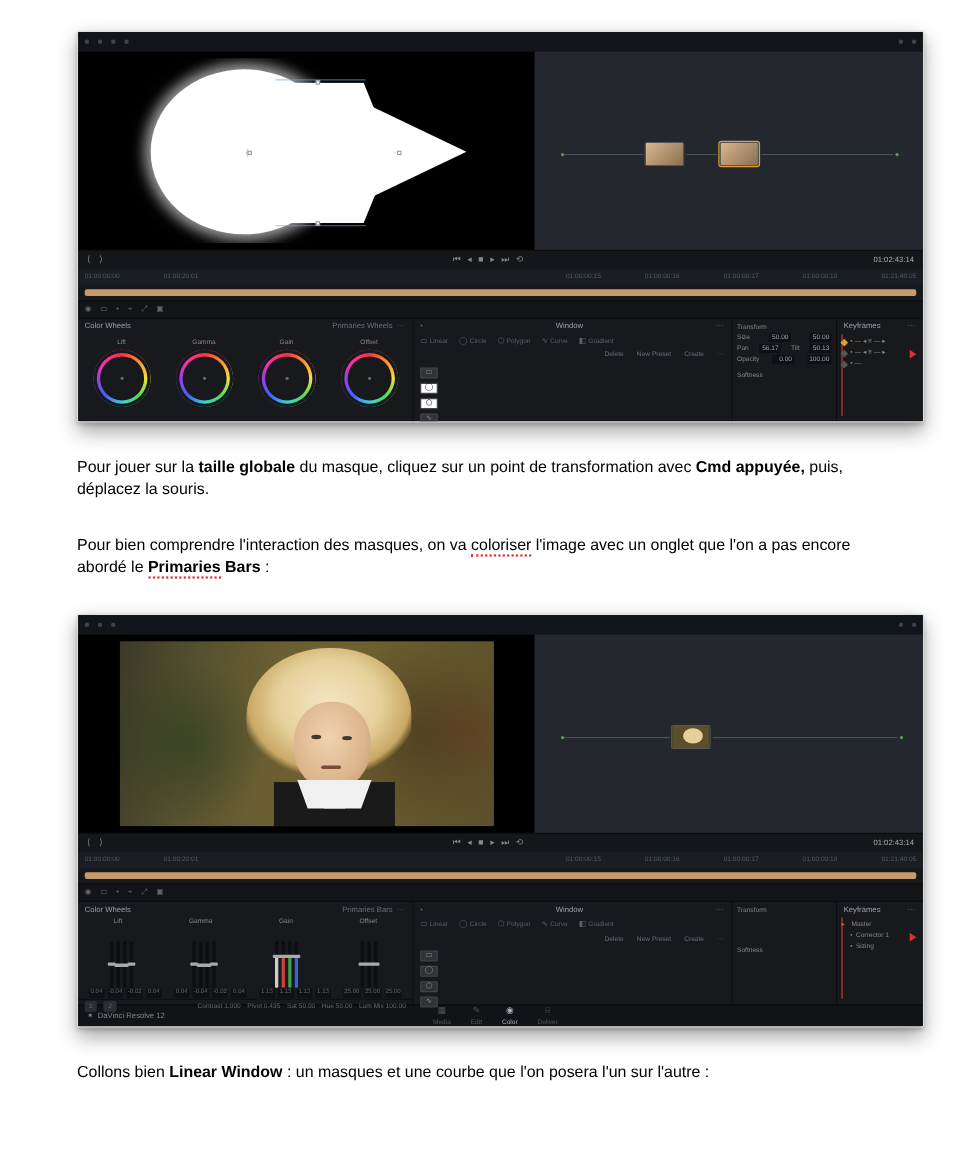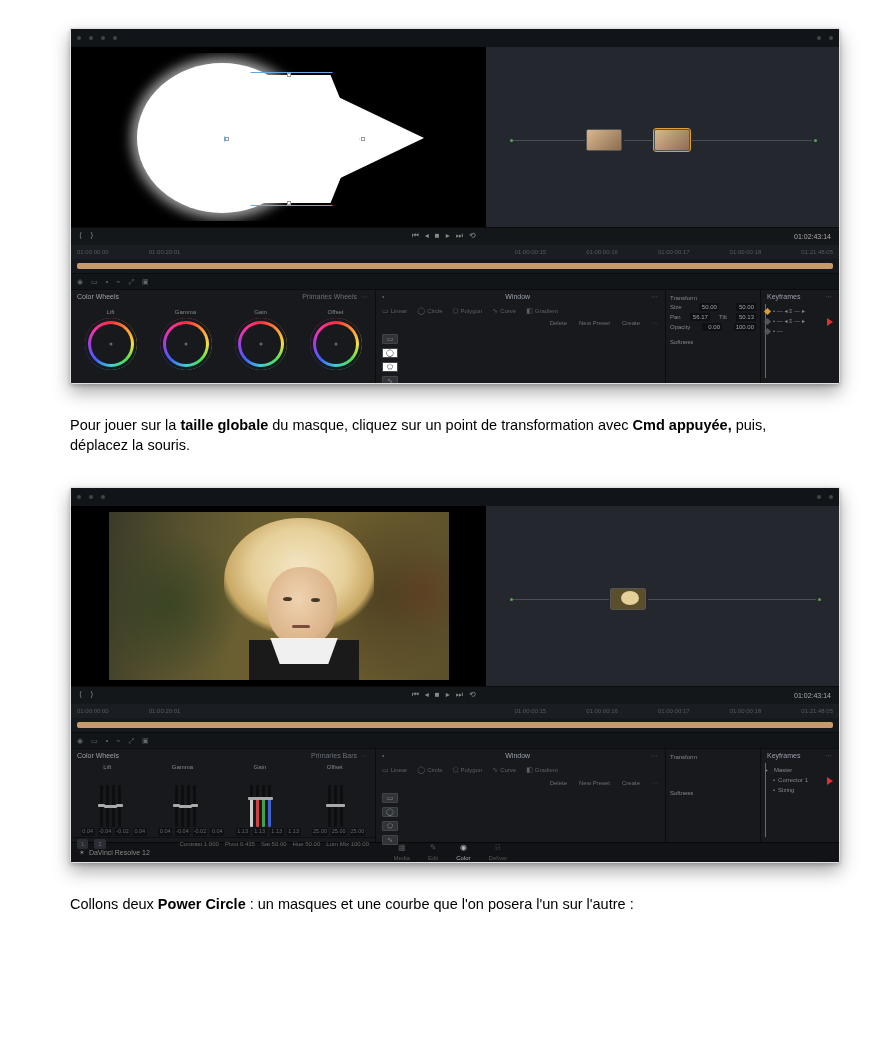--- a/index.html
+++ b/index.html
@@ -450,20 +450,23 @@
         <div class="kf-flag"></div>
       </div>
     </div>
   </div>
 </div>
 
 <p class="para">
   <span>Pour jouer sur la </span><span class="bold">taille globale</span><span> du masque, cliquez sur un point de transformation avec </span><span class="bold">Cmd appuyée,</span><span> puis, déplacez la souris.</span>
 </p>
 
+<p class="para">
+  <span>Pour bien comprendre l'interaction des masques, on va </span><span class="underline-red2">coloriser</span><span> l'image avec un onglet que l'on a pas encore abordé le </span><span class="underline-red">Primaries</span><span class="bold"> Bars</span><span> :</span>
+</p>
 
 <div class="shot">
   <div class="s1-top">
     <div class="dots">
           <div class="dot-icon"></div>
           <div class="dot-icon"></div>
           <div class="dot-icon"></div>
         </div>
     <div class="dots">
           <div class="dot-icon"></div>
@@ -760,16 +763,16 @@
       <div class="ft">
             <span class="ft-icon">⍇</span>
             <span>Deliver</span>
           </div>
     </div>
     <div style="width:80px"></div>
   </div>
 </div>
 
 <p class="para">
-  <span>Collons deux </span><span class="bold">Power Circle</span><span> : un masques et une courbe que l'on posera l'un sur l'autre :</span>
+  <span>Collons bien </span><span class="bold">Linear Window</span><span> : un masques et une courbe que l'on posera l'un sur l'autre :</span>
 </p>
 
 </div>
 
 </body></html>

